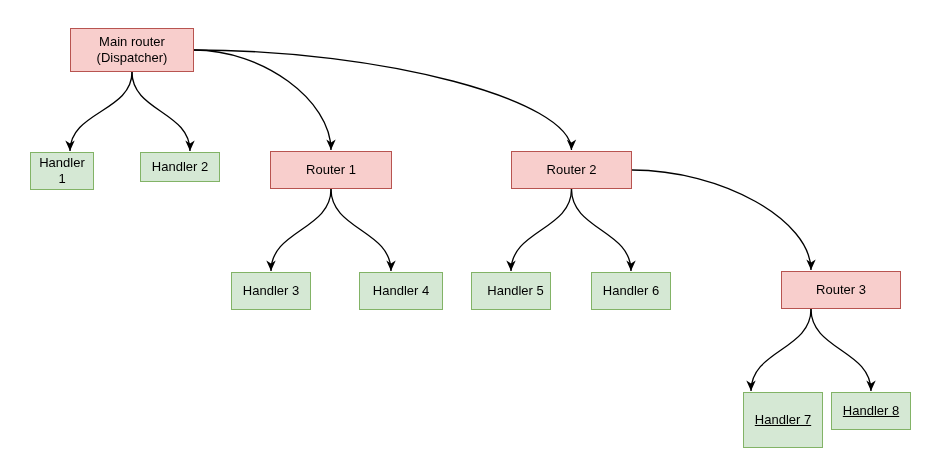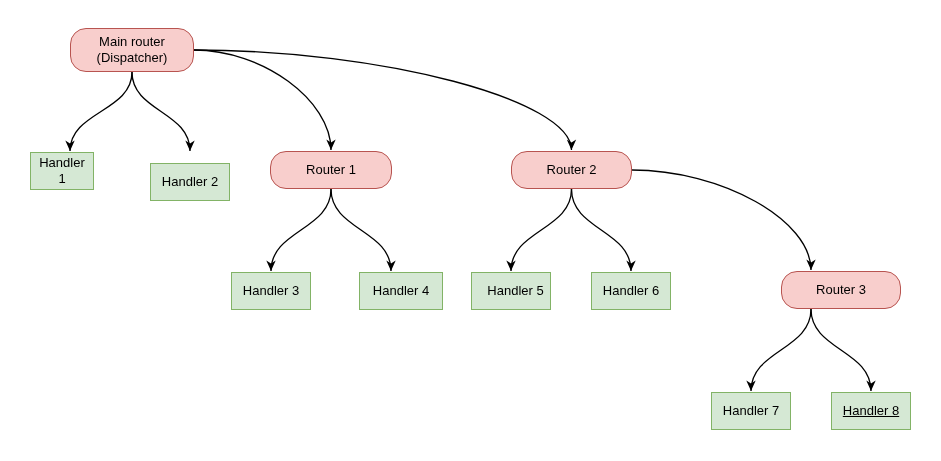--- a/index.html
+++ b/index.html
@@ -38,21 +38,21 @@
     justify-content: center;
     text-align: center;
     font-size: 13px;
     line-height: 1.25;
     color: #000000;
     white-space: pre-line;
   }
   .node.router {
     background: var(--router-fill, #f8cecc);
     border: 1px solid var(--router-border, #b85450);
-    border-radius: 16px;
+    border-radius: 0;
   }
   .node.handler {
     background: var(--handler-fill, #d5e8d4);
     border: 1px solid var(--handler-border, #82b366);
     border-radius: 0;
   }
   .node .label {
     display: block;
     padding: 2px 4px;
   }
@@ -75,23 +75,23 @@
       <path d="M 331 189 C 331 230, 391 230, 391 271" class="edge" marker-end="url(#arrow)"></path>
       <path d="M 571.5 189 C 571.5 230, 511 230, 511 271" class="edge" marker-end="url(#arrow)"></path>
       <path d="M 571.5 189 C 571.5 230, 631 230, 631 271" class="edge" marker-end="url(#arrow)"></path>
       <path d="M 632 170 C 721.5 170, 811 220, 811 270" class="edge" marker-end="url(#arrow)"></path>
       <path d="M 811 309 C 811 350, 751 350, 751 391" class="edge" marker-end="url(#arrow)"></path>
       <path d="M 811 309 C 811 350, 871 350, 871 391" class="edge" marker-end="url(#arrow)"></path>
     </svg>
 <div class="node router" style="left: 70px; top: 28px; width: 124px; height: 44px;"><span class="label">Main router
 (Dispatcher)</span></div>
     <div class="node handler" style="left: 30px; top: 152px; width: 64px; height: 38px;"><span class="label">Handler 1</span></div>
-    <div class="node handler" style="left: 150px; top: 152px; width: 80px; height: 38px; margin-top: 11px;"><span class="label">Handler 2</span></div>
+    <div class="node handler" style="left: 140px; top: 152px; width: 80px; height: 30px;"><span class="label">Handler 2</span></div>
     <div class="node router" style="left: 270px; top: 151px; width: 122px; height: 38px;"><span class="label">Router 1</span></div>
     <div class="node router" style="left: 511px; top: 151px; width: 121px; height: 38px;"><span class="label">Router 2</span></div>
     <div class="node handler" style="left: 231px; top: 272px; width: 80px; height: 38px;"><span class="label">Handler 3</span></div>
     <div class="node handler" style="left: 351px; top: 272px; width: 84px; height: 38px; margin-left: 8px;"><span class="label">Handler 4</span></div>
     <div class="node handler" style="left: 471px; top: 272px; width: 80px; height: 38px; padding-left: 9px;"><span class="label">Handler 5</span></div>
     <div class="node handler" style="left: 591px; top: 272px; width: 80px; height: 38px;"><span class="label">Handler 6</span></div>
     <div class="node router" style="left: 733px; top: 271px; width: 120px; height: 38px; margin-left: 48px;"><span class="label">Router 3</span></div>
-    <div class="node handler" style="left: 711px; top: 392px; width: 80px; height: 38px;"><span class="label">Handler 7</span></div>
+    <div class="node handler" style="left: 743px; top: 392px; width: 80px; height: 56px; text-decoration: underline;"><span class="label">Handler 7</span></div>
     <div class="node handler" style="left: 831px; top: 392px; width: 80px; height: 38px; text-decoration: underline;"><span class="label">Handler 8</span></div>
   </div>
 
 </body></html>

